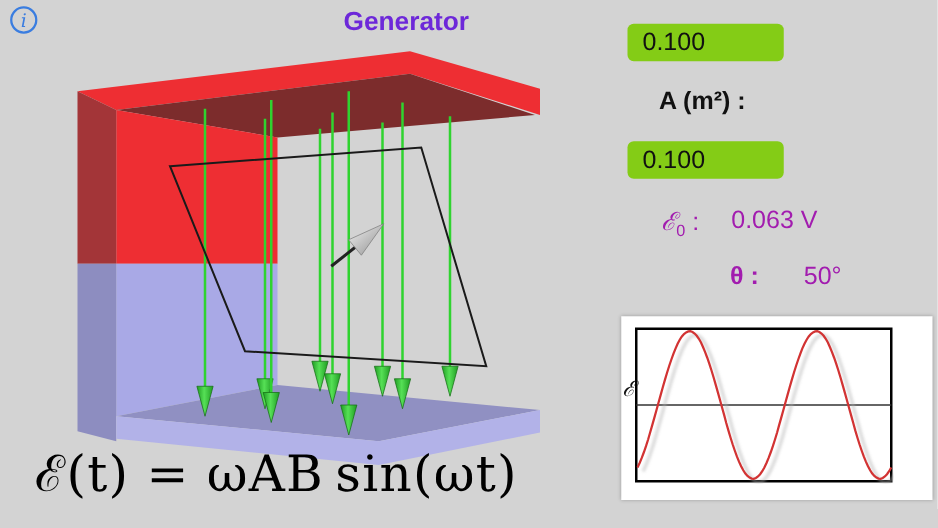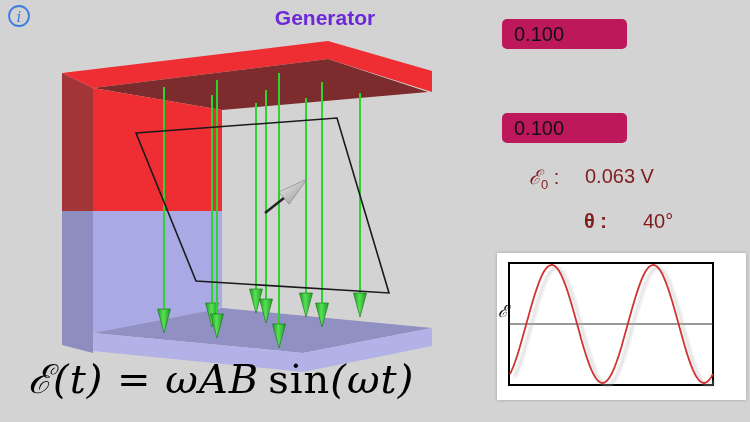--- a/index.html
+++ b/index.html
@@ -19,43 +19,43 @@
     text-align:center; font-size:21px; font-weight:bold; color:#6d28d9;
   }
   
   .ctl-row{ position:absolute; left:490px; height:30px; display:flex; align-items:center; }
   .ctl-row .lbl{
     width:112px; text-align:right; font-size:20px; font-weight:bold; color:#111;
     white-space:pre;
   }
   .ctl-row input{
     margin-left:12px; width:113px; height:30px; border:none; border-radius:5px;
-    background:#be185d; font-size:20px; color:#111; padding:0 0 0 12px;
+    background:#84cc16; font-size:20px; color:#111; padding:0 0 0 12px;
     font-family:"Liberation Sans", sans-serif; outline:none;
   }
   #row-f{ top:19px; } #row-A{ top:66px; } #row-B{ top:113px; }
-  .readout{ position:absolute; font-size:20px; color:#7f1d1d; }
+  .readout{ position:absolute; font-size:20px; color:#a21caf; }
   .scriptE{ font-family:"DejaVu Serif", serif; font-style:italic; }
   #e0-label{ left:529px; top:163px; }
   #e0-label sub{ font-size:13px; }
   #e0-value{ left:585px; top:165px; }
   #theta-label{ left:584px; top:210px; font-weight:bold; }
   #theta-value{ left:643px; top:210px; }
   
   .graph-panel{
     position:absolute; left:497px; top:253px; width:249px; height:147px;
     background:#ffffff; box-shadow:0 0 3px rgba(0,0,0,.25);
   }
   
   .formula{
     position:absolute; left:28px; top:350px; width:440px;
     font-family:"DejaVu Serif", serif; font-size:40px; color:#000;
     letter-spacing:1px; white-space:nowrap;
   }
-  .formula .it{ font-style:italic; }
+  .formula .it{ }
   .formula .rm{ font-style:normal; }
   
   .scene{ position:absolute; left:0; top:0; }
 </style>
 </head>
 <body>
 
 <div id="app">
 
   <button class="info-btn" aria-label="info">
@@ -117,29 +117,30 @@
     <g id="normal-arrow">
       <line id="na-shaft" stroke="#222" stroke-width="2.4" x1="265" y1="213" x2="289" y2="194"></line>
       <polygon id="na-head" fill="url(#coneGray)" stroke="#7d7d7d" stroke-width="0.6" points="307,179 289.09505157597033,204.16769401301673 278.90494842402967,191.83230598698327"></polygon>
     </g>
   </svg>
 
   <div class="ctl-row" id="row-f">
     <input type="text" value="0.100" style="">
   </div>
   <div class="ctl-row" id="row-A">
+    <span class="lbl">A (m²) : </span>
   </div>
   <div class="ctl-row" id="row-B">
     <input type="text" value="0.100" style="">
   </div>
 
   <div class="readout" id="e0-label"><span class="scriptE">ℰ</span><sub>0</sub><span> :</span></div>
   <div class="readout" id="e0-value">0.063 V</div>
   <div class="readout" id="theta-label">θ :</div>
-  <div class="readout" id="theta-value">40°</div>
+  <div class="readout" id="theta-value">50°</div>
 
   <div class="graph-panel">
     <svg width="249" height="147" viewBox="0 0 249 147">
       <defs>
         <filter id="soft" x="-20%" y="-20%" width="140%" height="140%">
           <feGaussianBlur stdDeviation="1.4"></feGaussianBlur>
         </filter>
         <clipPath id="plotclip">
             <rect x="12" y="9" width="206" height="125"></rect>
           </clipPath>

